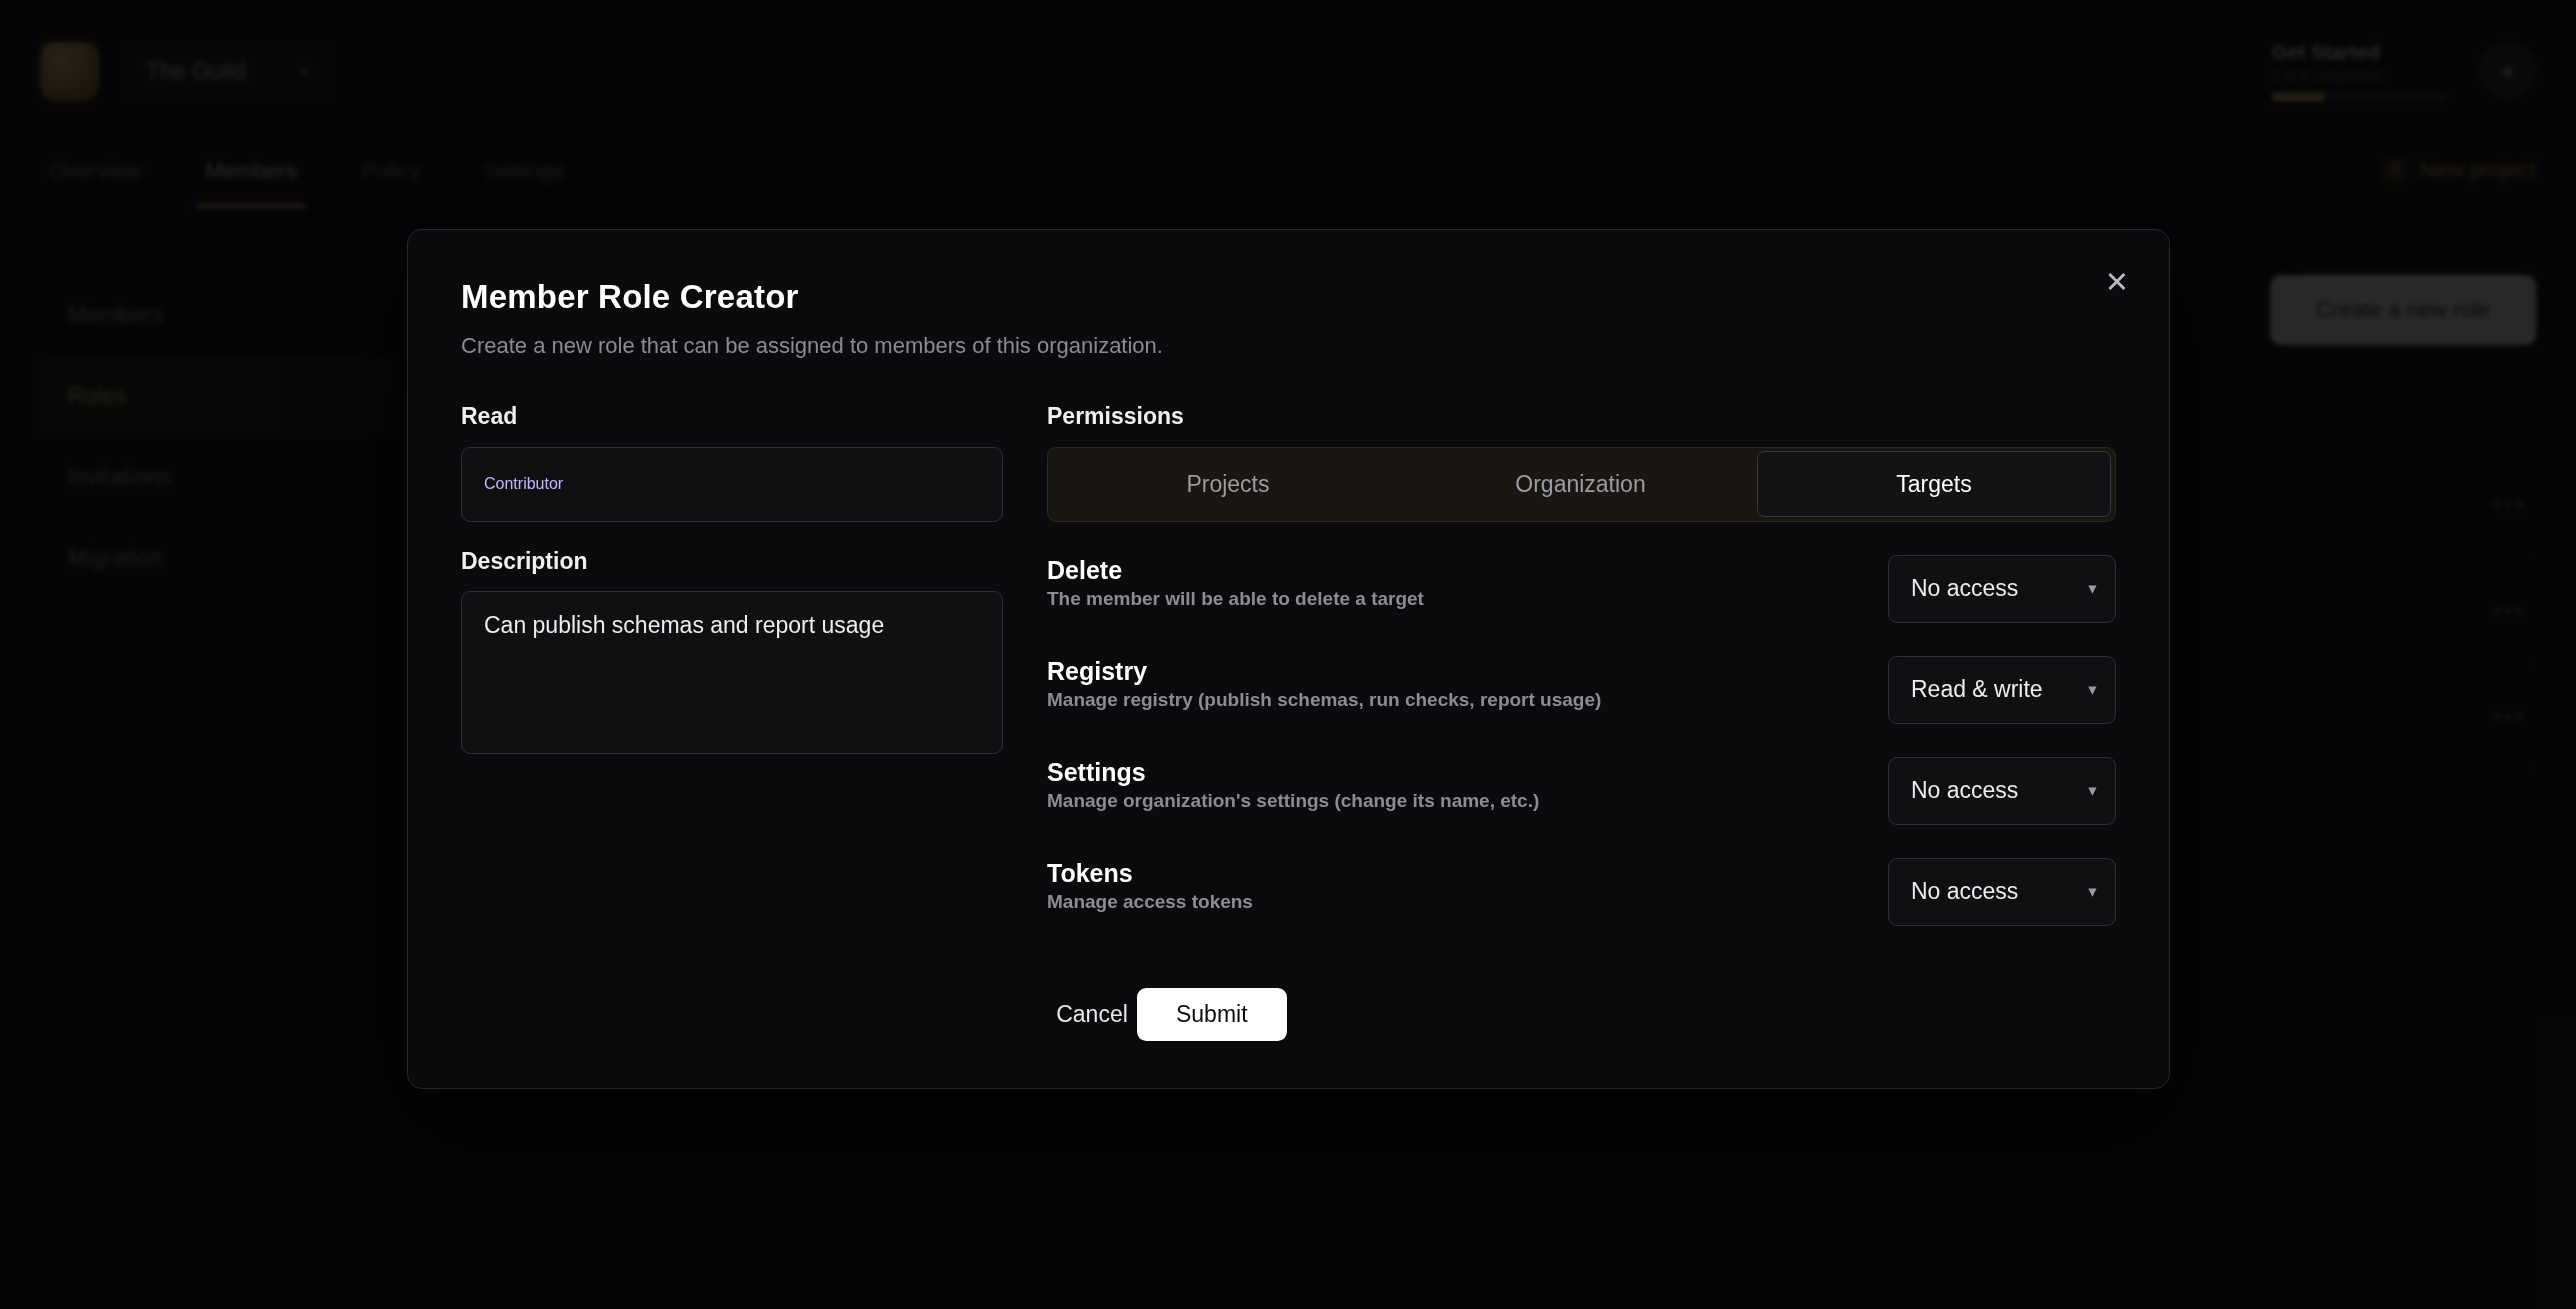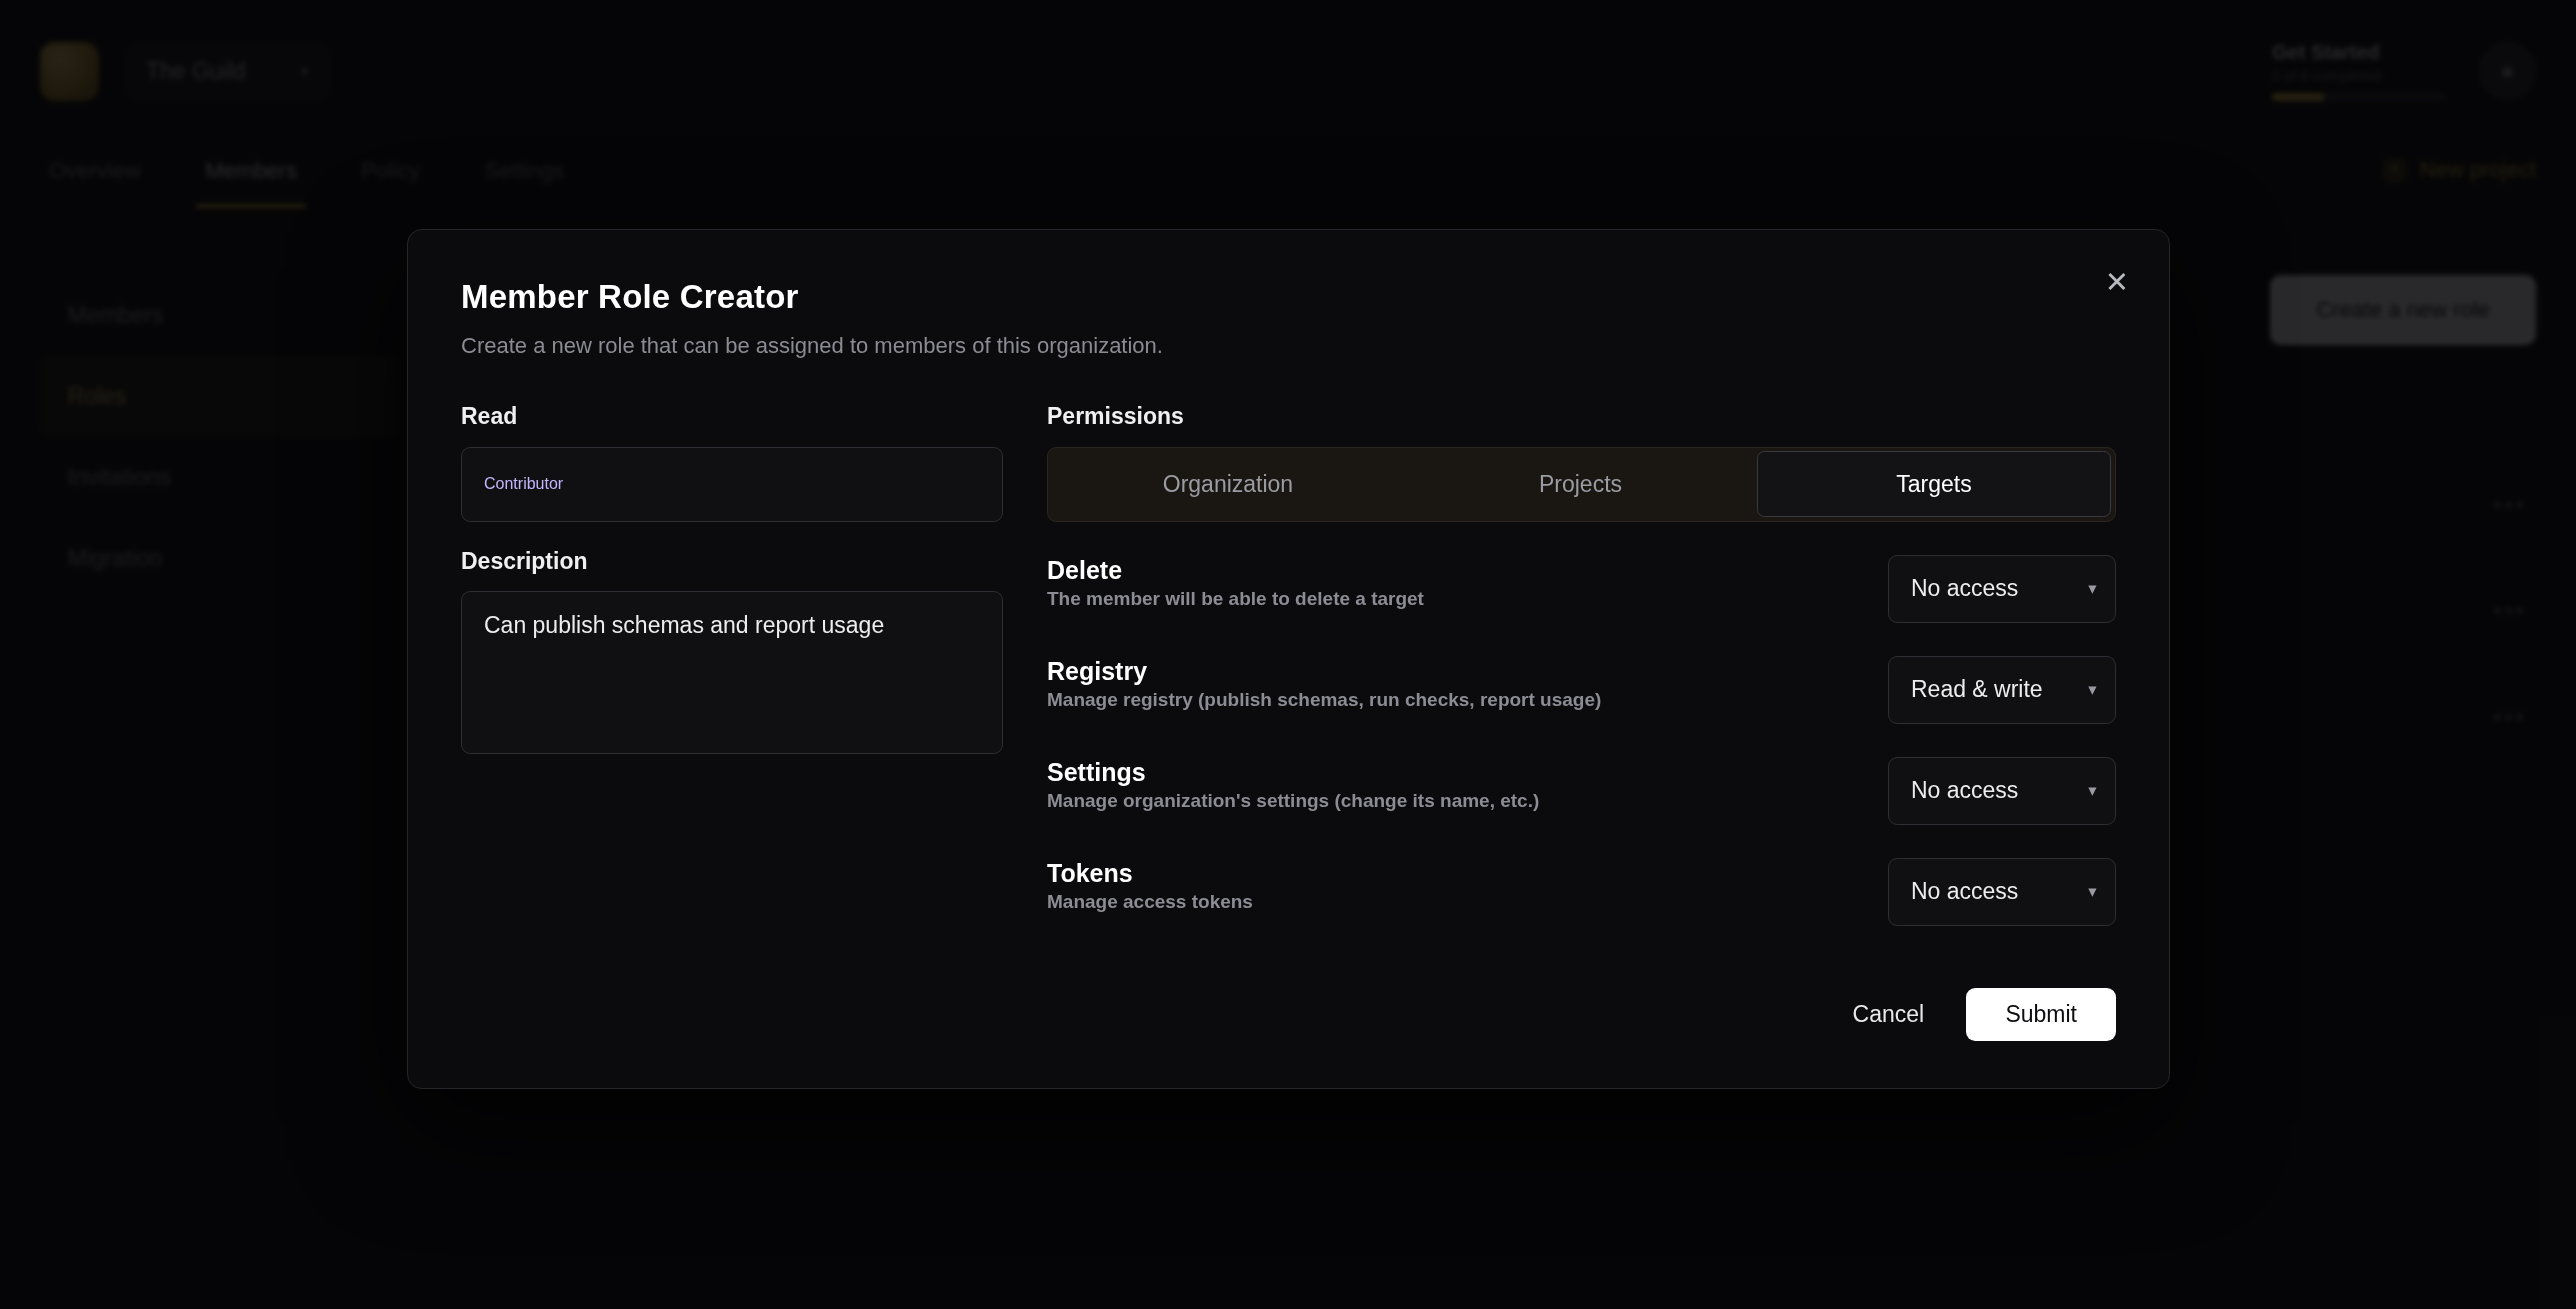--- a/index.html
+++ b/index.html
@@ -261,23 +261,21 @@
     border-radius: 9.2px;
     display: flex; align-items: center; justify-content: space-between;
     padding: 0 18.4px 0 22px;
     color: #ededf0;
     font-size: 23px;
   }
   .select .chev { color: #9a9aa2; font-size: 16.5px; }
 
   .modal-actions {
     display: flex;
-    justify-content: flex-end;
     align-items: center;
-    gap: 33px;
     margin-top: 59px;
   }
   .btn-cancel {
     color: #e9e9ec;
     font-size: 23px;
     background: transparent;
     border: none;
     padding: 16.5px 9.2px;
     font-family: "Liberation Sans", sans-serif;
   }
@@ -369,22 +367,22 @@
       <input class="text-input" type="text" value="Contributor" style="">
       <div class="gap-28"></div>
       <div class="field-label">Description</div>
       <textarea class="text-area" style="">Can publish schemas and report usage</textarea>
     </div>
 
     <div class="col-right">
       <div class="field-label">Permissions</div>
 
       <div class="seg">
+        <div class="seg-item">Projects</div>
         <div class="seg-item">Organization</div>
-        <div class="seg-item">Projects</div>
         <div class="seg-item active">Targets</div>
       </div>
 
       <div class="perm-row">
         <div class="perm-text">
           <div class="perm-title">Delete</div>
           <div class="perm-desc">The member will be able to delete a target</div>
         </div>
         <div class="select">
           <span>No access</span>

